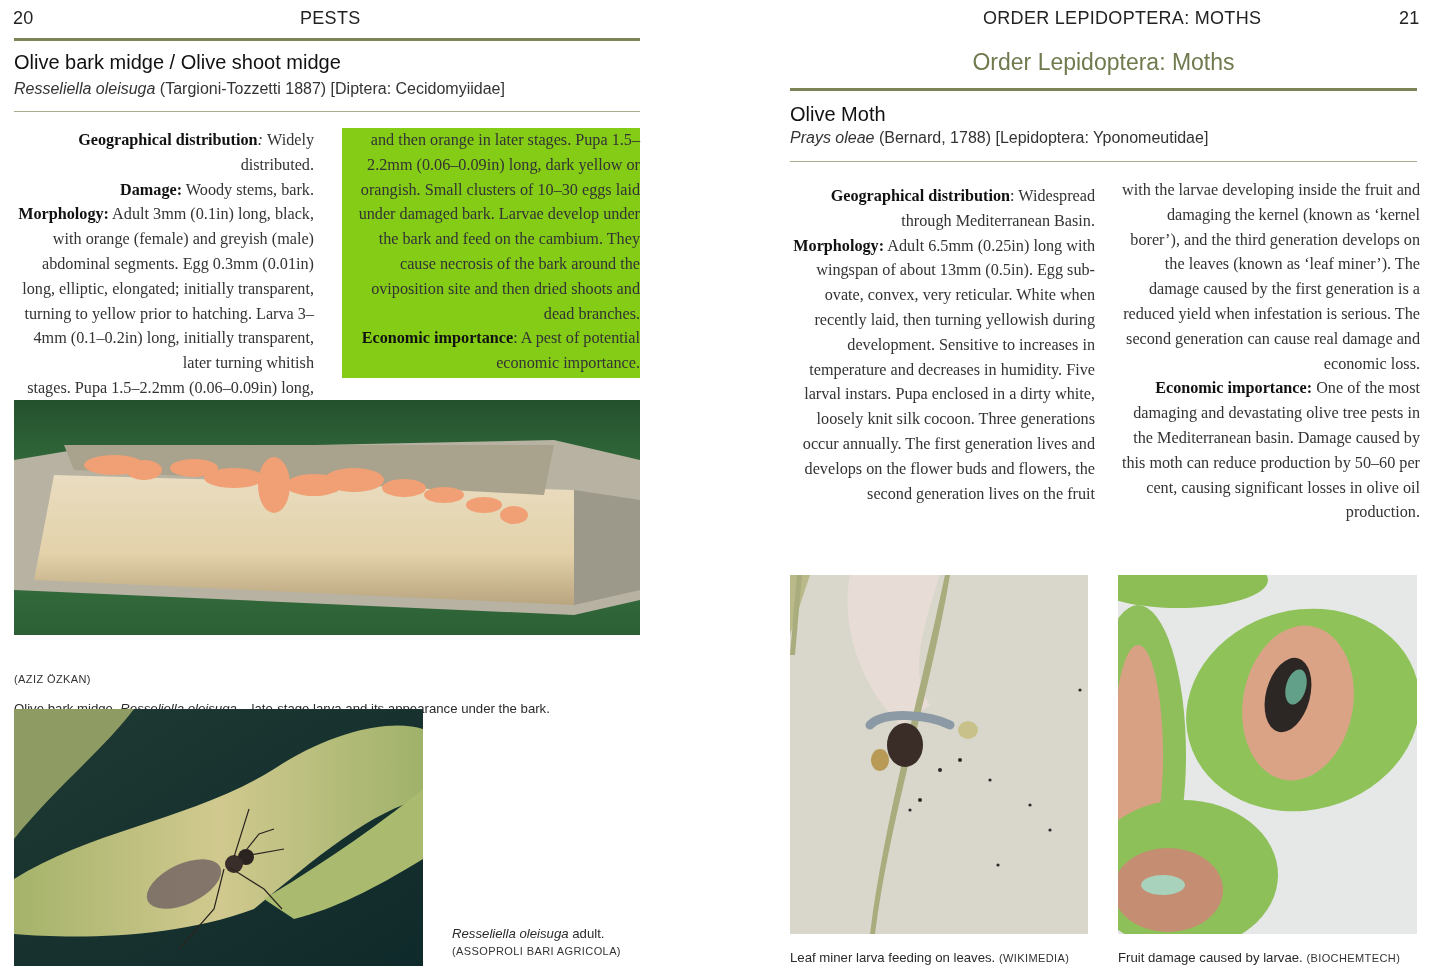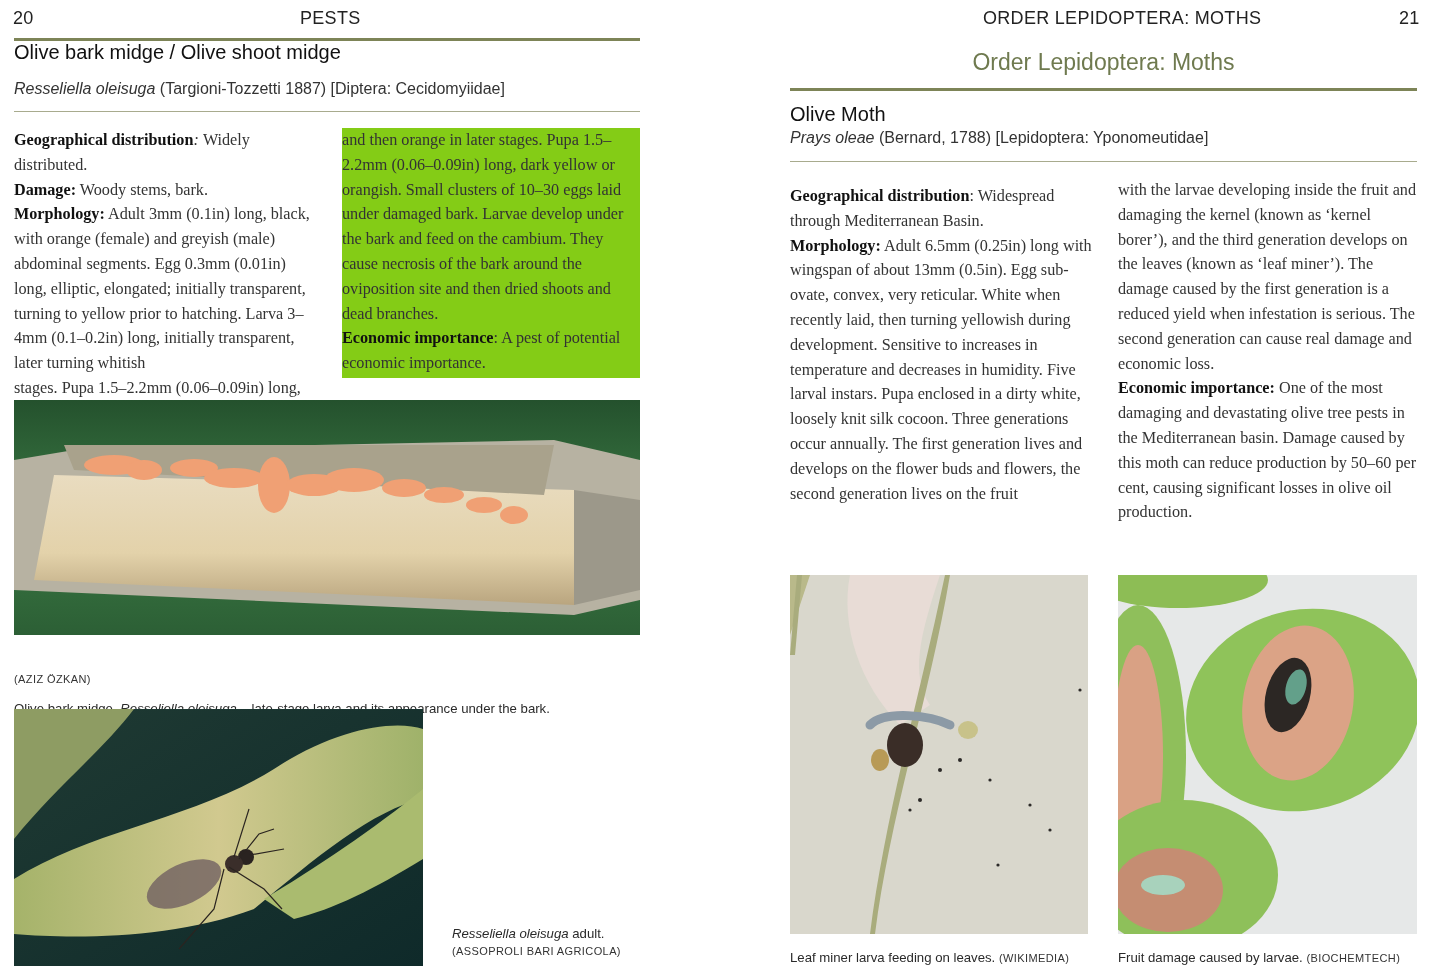--- a/index.html
+++ b/index.html
@@ -4,37 +4,37 @@
 <style>
   html, body { margin:0; padding:0; background:#ffffff; }
   body { width:1445px; height:972px; position:relative; overflow:hidden; color:#1e1e1e; }
   .abs { position:absolute; }
   .folio { font-family:"Liberation Sans", sans-serif; font-size:18px; color:#222; letter-spacing:0.3px; }
   .rule-thick { position:absolute; height:3px; background:#7d8457; }
   .rule-thin { position:absolute; height:1px; background:#a8ab8e; }
   .entry-title { font-family:"Liberation Sans", sans-serif; font-size:20px; color:#111; }
   .entry-sub { font-family:Liberation Sans, sans-serif; font-size:16px; color:#333; }
   .entry-sub i { font-style:italic; }
-  .col { position:absolute; font-family:"Liberation Serif", "DejaVu Serif", serif; font-size:16.2px; line-height:24.8px; color:#333; }
+  .col { position:absolute; font-family:"Liberation Serif", "DejaVu Serif", serif; font-size:16.2px; line-height:24.8px; color:#333;text-align:right; }
   .col b { color:#111; font-weight:bold; }
   .col p { margin:0; }
   .caption { font-family:"Liberation Sans", sans-serif; font-size:13.2px; color:#2a2a2a; }
   .credit { font-family:"Liberation Sans", sans-serif; font-size:11px; color:#333; letter-spacing:0.4px; }
   .photo { position:absolute; overflow:hidden; }
   .section-title { font-family:"Liberation Sans", sans-serif; font-size:23px; color:#6f7a4f; text-align:center; }
 </style>
 </head>
 <body>
 
 <div>
   <div class="abs folio" style="left:13px; top:8px;">20</div>
   <div class="abs folio" style="left:300px; top:8px;">PESTS</div>
   <div class="rule-thick" style="left:14px; top:38px; width:626px;"></div>
 
-  <div class="abs entry-title" style="left:14px; top:41px;text-align:right;">Olive bark midge / Olive shoot midge</div>
+  <div class="abs entry-title" style="left:14px; top:51px;text-align:right;">Olive bark midge / Olive shoot midge</div>
   <div class="abs entry-sub" style="left:14px; top:80px;">
     <i>Resseliella oleisuga</i><span> (Targioni-Tozzetti 1887) [Diptera: Cecidomyiidae]</span>
   </div>
   <div class="rule-thin" style="left:14px; top:111px; width:626px;"></div>
 
   <div class="col" style="left:14px; top:128px; width:300px;">
     <p>
       <b>Geographical distribution</b><i>: </i><span>Widely distributed.</span>
     </p>
     <p>

